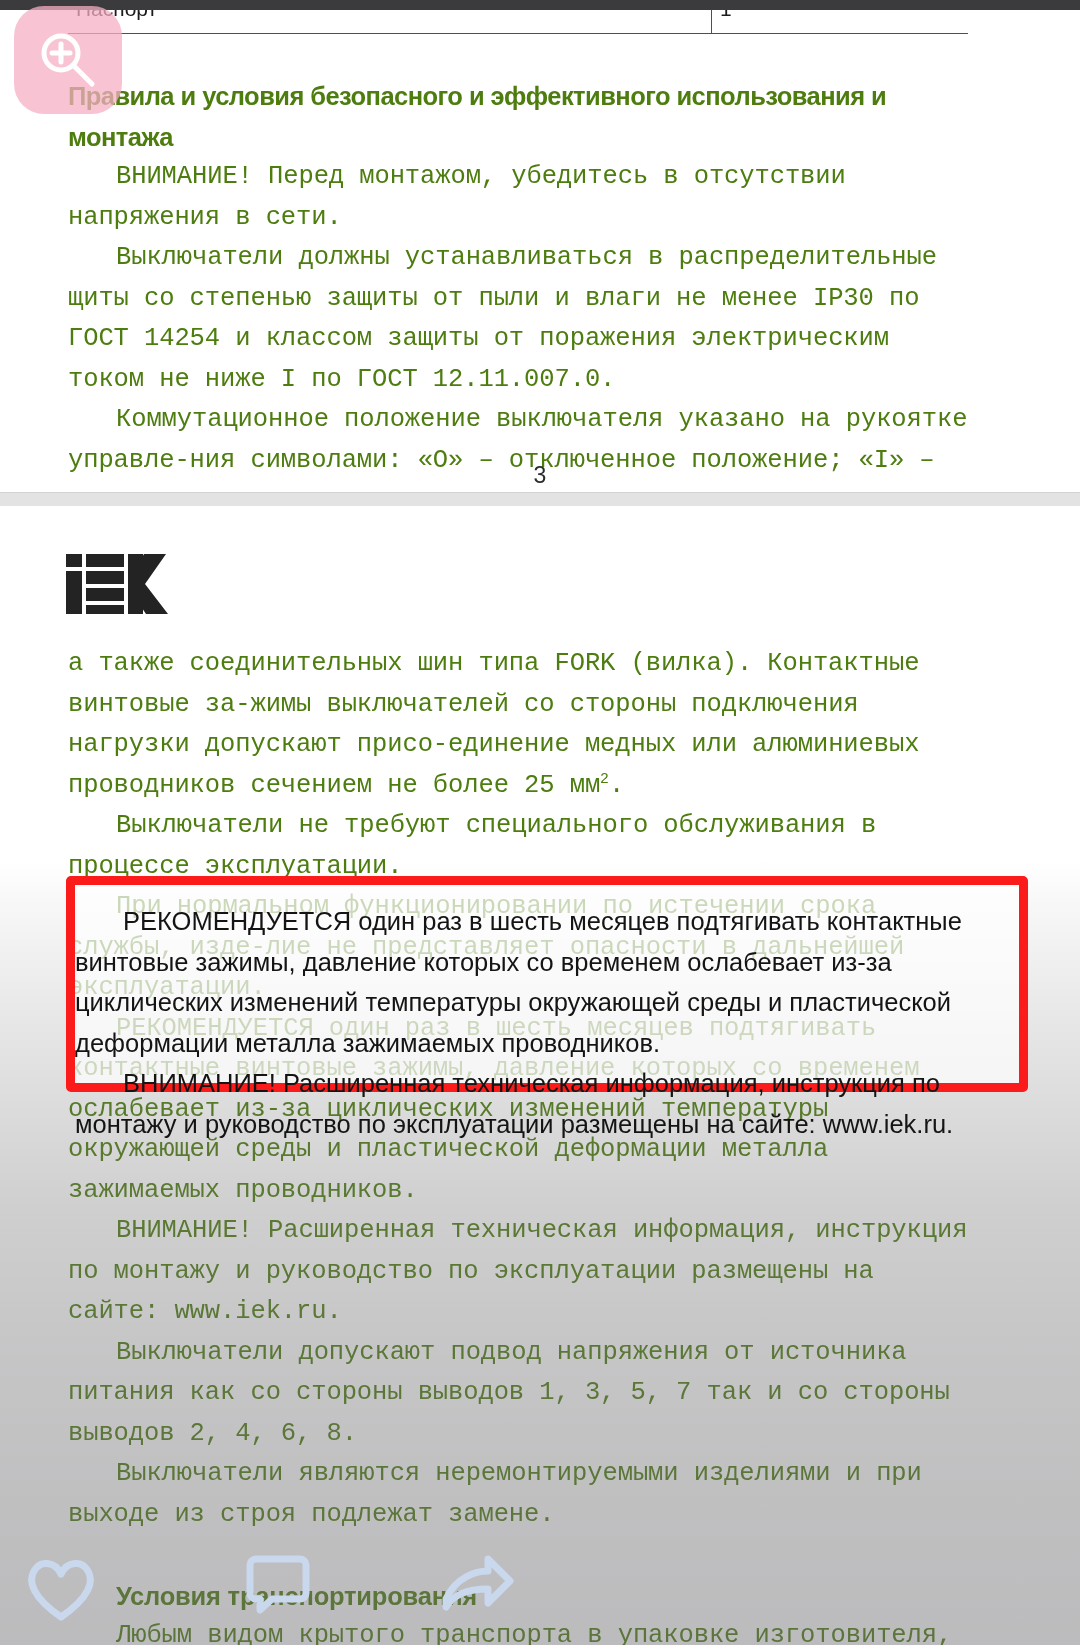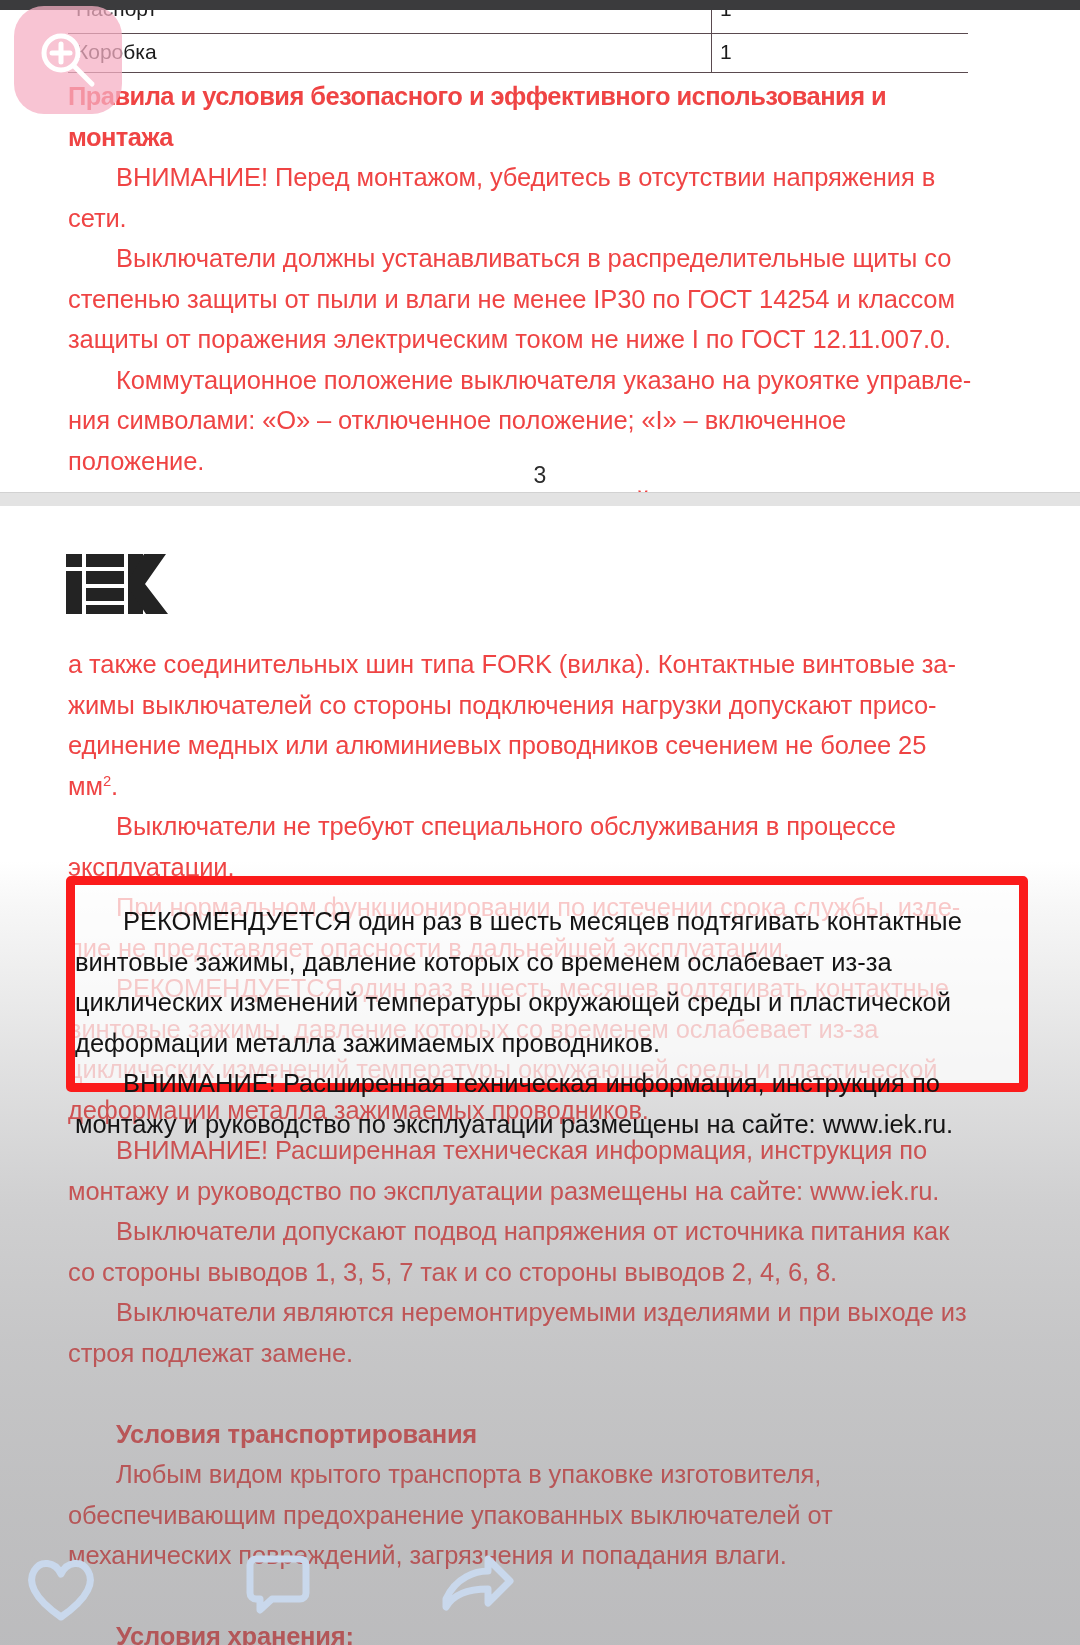--- a/index.html
+++ b/index.html
@@ -57,24 +57,24 @@
   .spec-table td.qty { border-left: 1.5px solid #5a4a4f; width: 240px; }
   .spec-table tr.clipped td { padding-top: 0; height: 14px; overflow: hidden; color: #1c1c1c; }
   .spec-table tr.clipped td span { display: block; margin-top: -13px; }
 
   .doc-body {
     position: absolute;
     left: 68px;
     width: 912px;
     font-size: 25.5px;
     line-height: 40.5px;
-    color: #ef4444;
+    color: #4d7c0f;
     letter-spacing: -0.1px;
   }
-  .doc-body p { margin: 0; }
+  .doc-body p { margin: 0; font-family: Liberation Mono, monospace; }
   .doc-body p.ind { text-indent: 48px; }
   .doc-body h3 {
     margin: 0;
     font-size: 25.5px;
     line-height: 40.5px;
     font-weight: bold;
     text-indent: 48px;
     letter-spacing: -0.2px;
   }
   .doc-body h3.full { text-indent: 0; letter-spacing: -0.55px; }
@@ -207,24 +207,20 @@
     <table class="spec-table">
       <tbody>
           <tr class="clipped">
         <td>
               <span>Паспорт</span>
             </td>
         <td class="qty">
               <span>1</span>
             </td>
       </tr>
-      <tr>
-        <td>Коробка</td>
-        <td class="qty">1</td>
-      </tr>
     </tbody>
       </table>
 
     <div class="doc-body" id="p3-text">
       <h3 class="full">Правила и условия безопасного и эффективного использования и монтажа</h3>
       <p class="ind">ВНИМАНИЕ! Перед монтажом, убедитесь в отсутствии напряжения в сети.</p>
       <p class="ind">Выключатели должны устанавливаться в распределительные щиты со степенью защиты от пыли и влаги не менее IP30 по ГОСТ 14254  и классом защиты от поражения электрическим током не ниже I по ГОСТ 12.11.007.0.</p>
       <p class="ind">Коммутационное положение выключателя указано на рукоятке управле-ния символами: «О» – отключенное положение; «I» – включенное положение.</p>
       <p class="ind"><span>Контактные винтовые зажимы выключателей со стороны подключения к сети допускают присоединение медных или алюминиевых проводников сечением не более 25 мм</span><sup>2</sup><span> или соединительных шин типа PIN (штырь),</span></p>
     </div>

